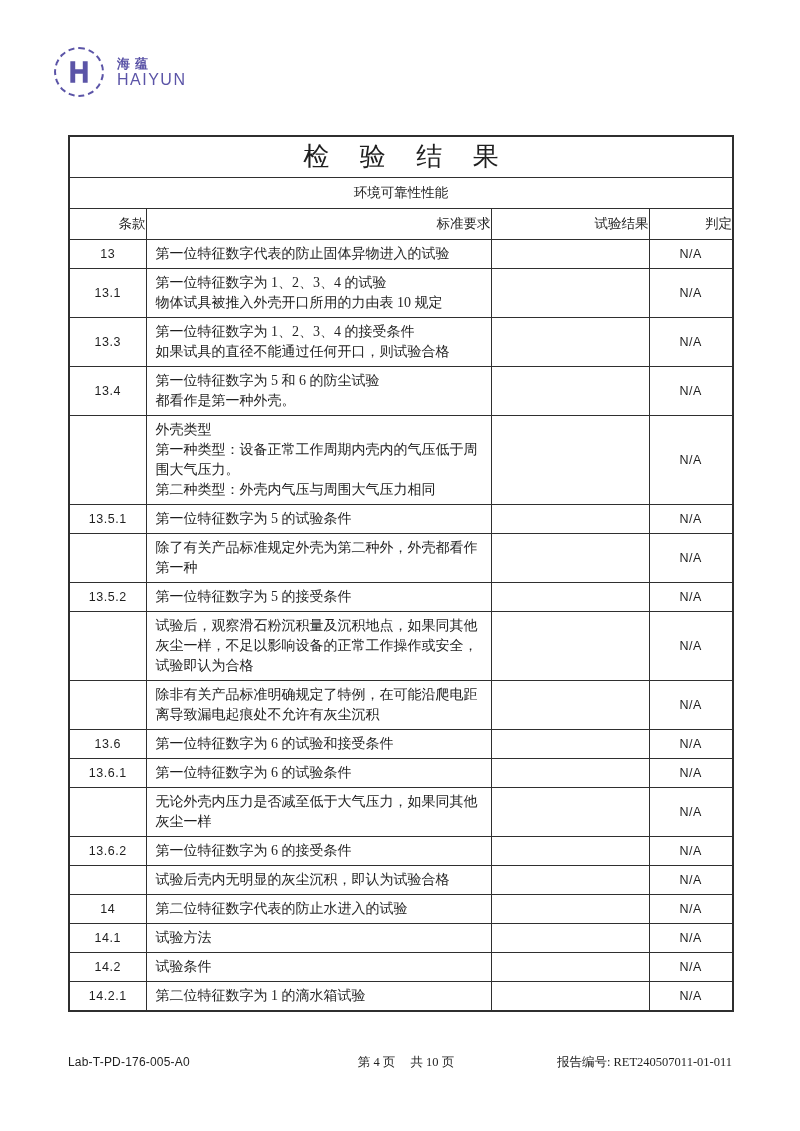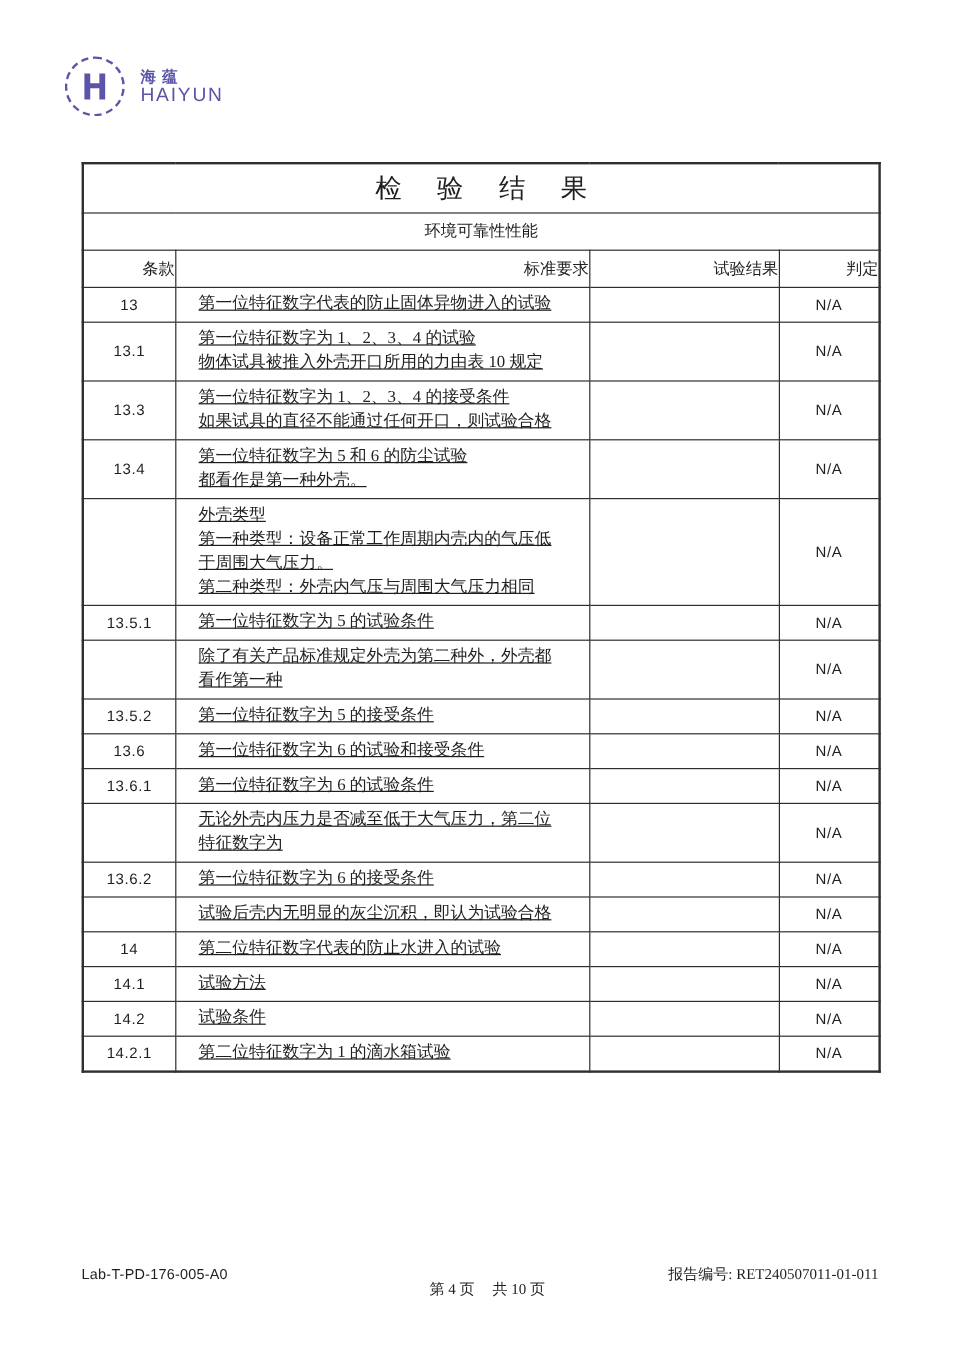--- a/index.html
+++ b/index.html
@@ -21,44 +21,44 @@
   .report-table{
     position:absolute;left:68px;top:135px;width:664px;
     border-collapse:collapse;table-layout:fixed;
   }
   .report-table td,.report-table th{
     border:1px solid #2f2f2f;box-sizing:border-box;
     font-weight:normal;vertical-align:middle;
   }
   .report-table{border:2px solid #2f2f2f;}
   .title-cell{
-    text-align:center;font-size:22px;font-weight:bold;letter-spacing:12px;
+    text-align:center;font-size:26px;font-weight:bold;letter-spacing:12px;
     padding:7px 0 7px 12px;line-height:26px;
   }
   .section-cell{text-align:center;font-size:13.5px;padding:6px 0;line-height:18px;}
   .col-header{text-align:right;font-size:13.5px;padding:6px 0;line-height:18px;}
   .clause-cell{
     text-align:center;font-family:"Liberation Sans","DejaVu Sans",sans-serif;
     font-size:12.5px;letter-spacing:.5px;
   }
-  .req-cell{text-align:left;font-size:14px;line-height:20px;padding:4px 19px;text-decoration:underline;}
+  .req-cell{text-align:left;font-size:14px;line-height:20px;padding:4px 9px;}
   .req-line{display:block;}
   .result-cell{}
   .verdict-cell{
     text-align:center;font-family:"Liberation Sans","DejaVu Sans",sans-serif;
     font-size:12.5px;font-weight:bold;letter-spacing:.5px;
   }
   .report-table tbody td{height:29px;}
   
   .page-footer{
     position:absolute;left:68px;top:1054px;width:664px;
     display:flex;align-items:baseline;font-size:12px;
   }
   .footer-left{font-family:"Liberation Sans","DejaVu Sans",sans-serif;letter-spacing:.2px;}
-  .footer-center{position:absolute;left:12px;right:0;text-align:center;font-size:12.5px;margin-top:12px;}
+  .footer-center{position:absolute;left:12px;right:0;text-align:center;font-size:12.5px;}
   .footer-center span{margin:0 6px;}
   .footer-right{margin-left:auto;font-size:12.5px;}
 </style>
 </head>
 <body>
 
 <div class="logo">
   <div class="logo-circle">
     <svg width="26" height="26" viewBox="0 0 24 24" aria-hidden="true">
       <path fill="#5b54a7" d="M4 2 h4.5 v7.5 h7 V2 H20 v20 h-4.5 v-8.5 h-7 V22 H4 Z"></path>
@@ -156,39 +156,55 @@
       </tr>
       <tr>
         <td class="clause-cell">13.5.2</td>
         <td class="req-cell">
           <span class="req-line">第一位特征数字为 5 的接受条件</span>
         </td>
         <td class="result-cell"></td>
         <td class="verdict-cell">N/A</td>
       </tr>
       <tr>
+        <td class="clause-cell"></td>
+        <td class="req-cell">
+          <span class="req-line">试验后，观察滑石粉沉积量及沉积地点，如果同其他灰尘一样，不足以影响设备的正常工作操作或安全，试验即认为合格</span>
+        </td>
+        <td class="result-cell"></td>
+        <td class="verdict-cell">N/A</td>
+      </tr>
+      <tr>
+        <td class="clause-cell"></td>
+        <td class="req-cell">
+          <span class="req-line">除非有关产品标准明确规定了特例，在可能沿爬电距离导致漏电起痕处不允许有灰尘沉积</span>
+        </td>
+        <td class="result-cell"></td>
+        <td class="verdict-cell">N/A</td>
+      </tr>
+      <tr>
         <td class="clause-cell">13.6</td>
         <td class="req-cell">
           <span class="req-line">第一位特征数字为 6 的试验和接受条件</span>
         </td>
         <td class="result-cell"></td>
         <td class="verdict-cell">N/A</td>
       </tr>
       <tr>
         <td class="clause-cell">13.6.1</td>
         <td class="req-cell">
           <span class="req-line">第一位特征数字为 6 的试验条件</span>
         </td>
         <td class="result-cell"></td>
         <td class="verdict-cell">N/A</td>
       </tr>
       <tr>
         <td class="clause-cell"></td>
         <td class="req-cell">
-          <span class="req-line">无论外壳内压力是否减至低于大气压力，第二位特征数字为</span>
+          <span class="req-line">无论外壳内压力是否减至低于大气压力，如果同其他灰尘一样</span>
         </td>
         <td class="result-cell"></td>
         <td class="verdict-cell">N/A</td>
       </tr>
       <tr>
         <td class="clause-cell">13.6.2</td>
         <td class="req-cell">
           <span class="req-line">第一位特征数字为 6 的接受条件</span>
         </td>
         <td class="result-cell"></td>

